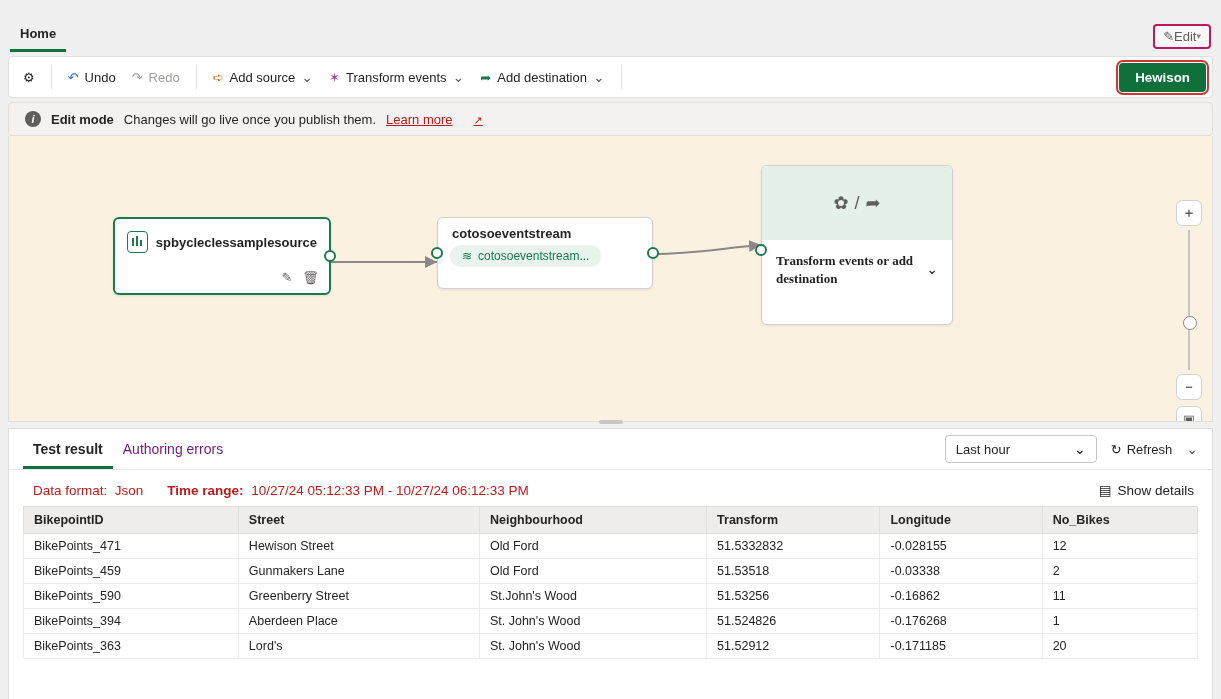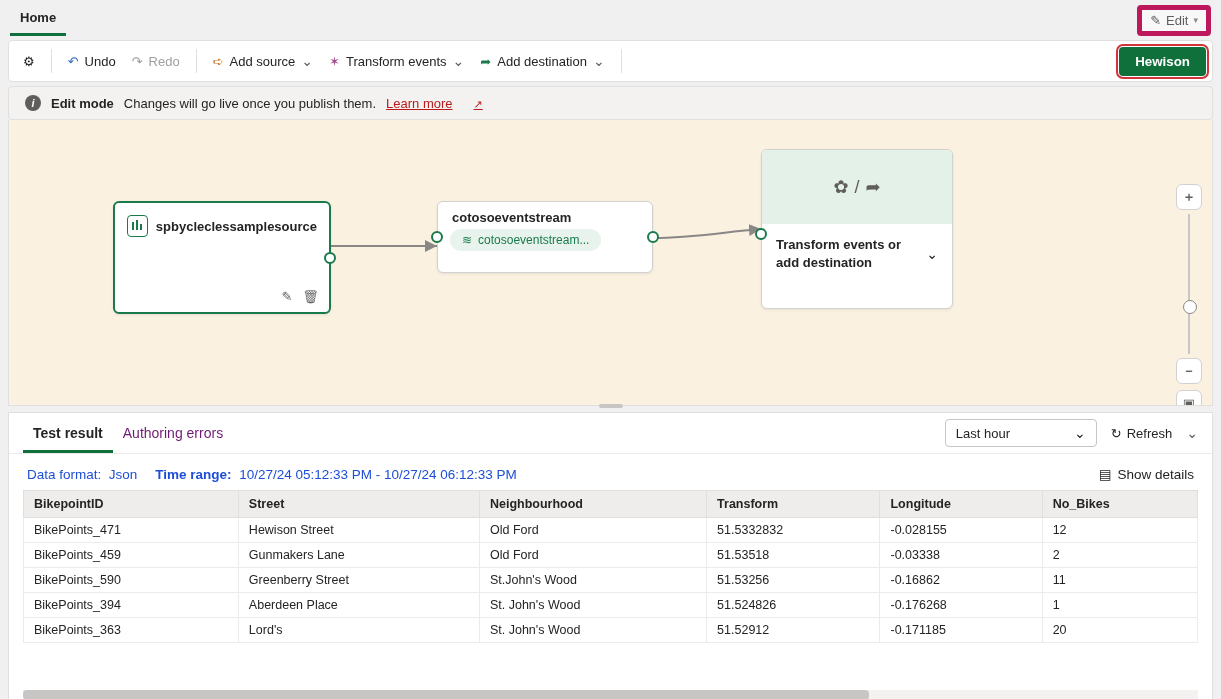--- a/index.html
+++ b/index.html
@@ -9,36 +9,35 @@
     color: #242424;
     background: #f0f0f0;
     width: 1221px;
     height: 699px;
     overflow: hidden;
   }
   .tabs-bar {
     display: flex;
     justify-content: space-between;
     align-items: center;
-    padding: 4px 10px 0 10px;
+    padding: 20px 10px 0 10px;
     background: #f0f0f0;
   }
   .tab {
     padding: 6px 10px 8px 10px;
     font-weight: 600;
     border-bottom: 3px solid #0f703b;
     color: #242424;
   }
   .edit-dropdown {
-    border: 5px solid #be185d;
+    border: 2px solid #be185d;
     border-radius: 4px;
     padding: 3px 8px;
     display: flex;
     align-items: center;
-    gap: 5px;
     color: #605e5c;
     font-size: 13px;
     background: #f8f8f8;
   }
   .toolbar {
     display: flex;
     align-items: center;
     background: #fff;
     border: 1px solid #e1dfdd;
     border-radius: 4px;
@@ -107,21 +106,21 @@
     overflow: hidden;
   }
   .node {
     position: absolute;
     background: #fff;
     border: 1px solid #d1d1d1;
     border-radius: 6px;
     box-shadow: 0 1px 3px rgba(0,0,0,0.08);
   }
   .node.src {
-    left: 104px; top: 81px; width: 218px; height: 113px;
+    left: 104px; top: 81px; width: 218px; height: 78px;
     border: 2px solid #1a7a4c;
   }
   .node.src .hdr {
     display: flex; align-items: center; gap: 8px;
     padding: 12px 12px;
     font-weight: 600;
   }
   .node.src .hdr .srcicon {
     width: 22px; height: 22px; border:1px solid #1a7a4c; border-radius:4px;
     display:flex;align-items:center;justify-content:center;
@@ -151,21 +150,21 @@
     left: 752px; top: 29px; width: 192px; height: 160px;
     padding:0;
   }
   .dest-top {
     background:#e3f1e8; height:74px;
     display:flex; align-items:center; justify-content:center;
     font-size:18px; color:#605e5c; gap:6px;
     border-radius:6px 6px 0 0;
   }
   .dest-bottom {
-    padding:12px 14px; display:flex; align-items:center; justify-content:flex-end;
+    padding:12px 14px; display:flex; align-items:center; justify-content:flex-end;font-family:Liberation Serif, serif;
   }
   .dest-bottom .txt { font-weight:600; line-height:1.35; }
   .zoom {
     position:absolute; right:10px; top:64px;
     display:flex; flex-direction:column; align-items:center; gap:0;
   }
   .zbtn {
     width:26px; height:26px; border:1px solid #d1d1d1; border-radius:6px;
     background:#fff; display:flex; align-items:center; justify-content:center;
     color:#605e5c;
@@ -202,21 +201,21 @@
     display:flex; justify-content:space-between; align-items:center; font-size:13px;
   }
   .refresh { display:flex; align-items:center; gap:5px; margin-left:14px; color:#242424; }
   .expand { margin-left:14px; color:#605e5c;}
 
   .meta-row {
     display:flex; align-items:center; justify-content:space-between;
     padding:12px 18px 8px 18px; font-size:13.5px;
   }
   .meta-row .left { display:flex; gap:18px; }
-  .meta-row .lbl { color:#1d4ed8; }
+  .meta-row .lbl { color:#b91c1c;margin-left:6px; }
   .meta-row strong { font-weight:600; }
   .show-details { display:flex; align-items:center; gap:6px; color:#242424; }
 
   .tbl-wrap { flex:1; overflow:auto; margin:0 14px 6px 14px; position:relative;}
   table { width:100%; border-collapse:collapse; font-size:12.5px; }
   thead th {
     background:#eeedeb; text-align:left; padding:6px 10px; border:1px solid #e1dfdd;
     font-weight:600;
     margin-top:21px;
   }

